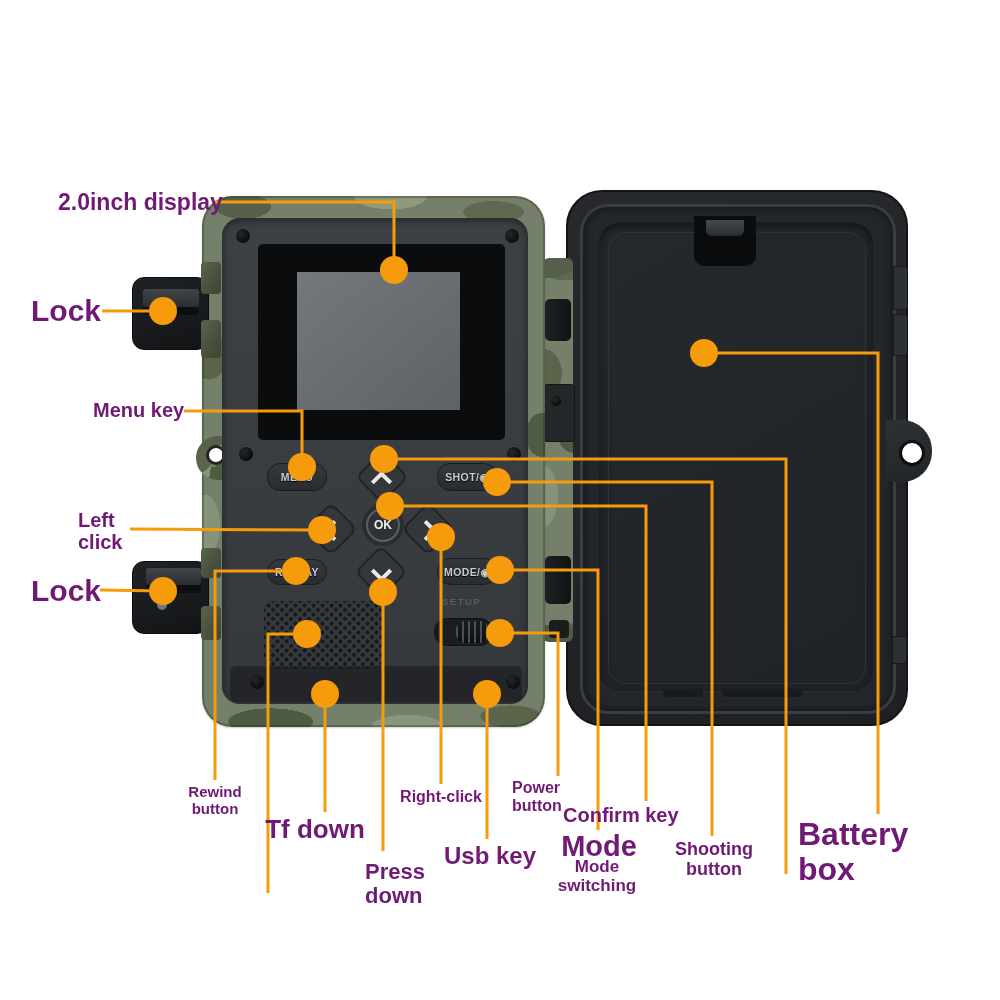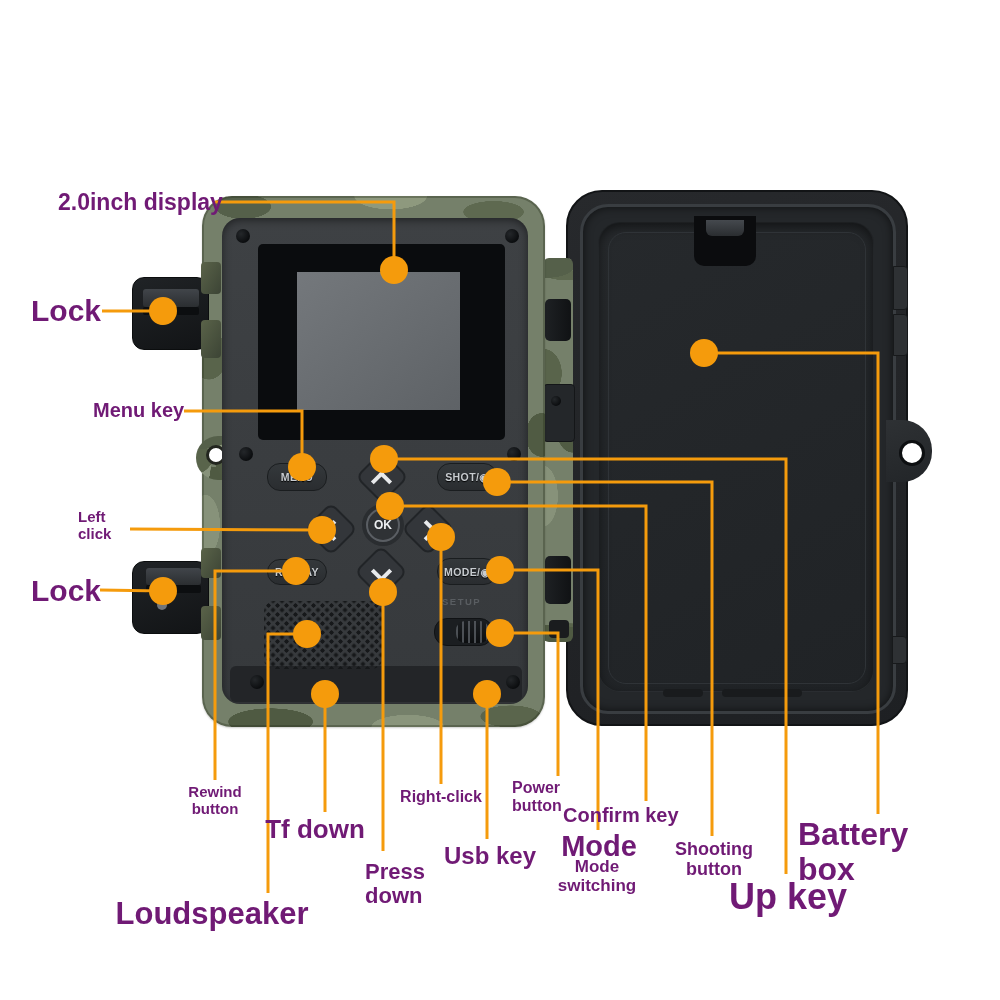--- a/index.html
+++ b/index.html
@@ -205,35 +205,33 @@
       <circle cx="500" cy="570" r="14" fill="#F59B0C"></circle>
       <polyline points="500,633 558,633 558,776" fill="none" stroke="#F59B0C" stroke-width="3"></polyline>
       <circle cx="500" cy="633" r="14" fill="#F59B0C"></circle>
       <polyline points="704,353 878,353 878,814" fill="none" stroke="#F59B0C" stroke-width="3"></polyline>
       <circle cx="704" cy="353" r="14" fill="#F59B0C"></circle>
     </svg>
 
   <div class="lbl" style="left:58px;top:190px;font-size:23px;">2.0inch display</div>
   <div class="lbl" style="left:31px;top:294px;font-size:30px;">Lock</div>
   <div class="lbl" style="left:93px;top:399px;font-size:20px;">Menu key</div>
-  <div class="lbl" style="left:78px;top:509px;font-size:15px;">Left
+  <div class="lbl" style="left:78px;top:509px;font-size:20px;">Left
 click</div>
   <div class="lbl" style="left:31px;top:574px;font-size:30px;">Lock</div>
   <div class="lbl" style="left:165px;top:784px;width:100px;font-size:15px;text-align:center;">Rewind
 button</div>
   <div class="lbl" style="left:255px;top:815px;width:120px;font-size:26px;text-align:center;">Tf down</div>
-  <div class="lbl" style="left:92px;top:897px;width:240px;font-size:31px;text-align:center;">Loudspeaker</div>
   <div class="lbl" style="left:365px;top:854px;font-size:22px;margin-top:6px;">Press
 down</div>
   <div class="lbl" style="left:381px;top:788px;width:120px;font-size:16px;text-align:center;">Right-click</div>
   <div class="lbl" style="left:430px;top:843px;width:120px;font-size:24px;text-align:center;">Usb key</div>
   <div class="lbl" style="left:512px;top:779px;font-size:16px;">Power
 button</div>
   <div class="lbl" style="left:549px;top:831px;width:100px;font-size:29px;text-align:center;">Mode</div>
   <div class="lbl" style="left:537px;top:858px;width:120px;font-size:17px;text-align:center;">Mode
 switching</div>
   <div class="lbl" style="left:563px;top:804px;width:120px;font-size:20px;text-align:left;">Confirm key</div>
   <div class="lbl" style="left:654px;top:840px;width:120px;font-size:18px;text-align:center;">Shooting
 button</div>
-  <div class="lbl" style="left:718px;top:877px;width:140px;font-size:36px;text-align:center;">Up key</div>
   <div class="lbl" style="left:798px;top:817px;width:140px;font-size:32px;text-align:left;">Battery box</div>
 
 </div>
 
 </body></html>

